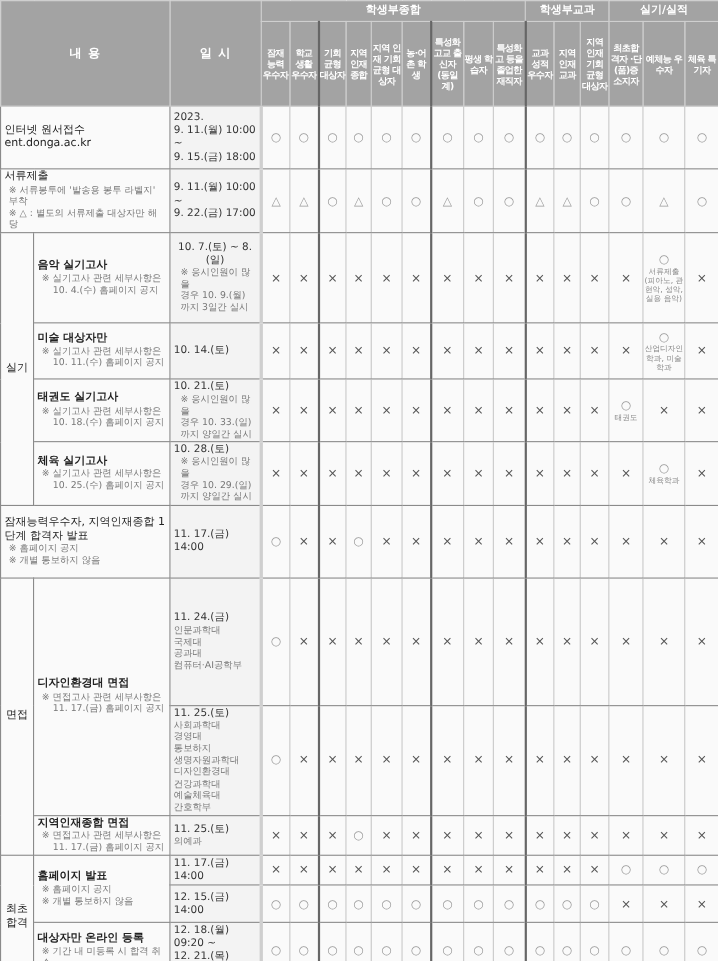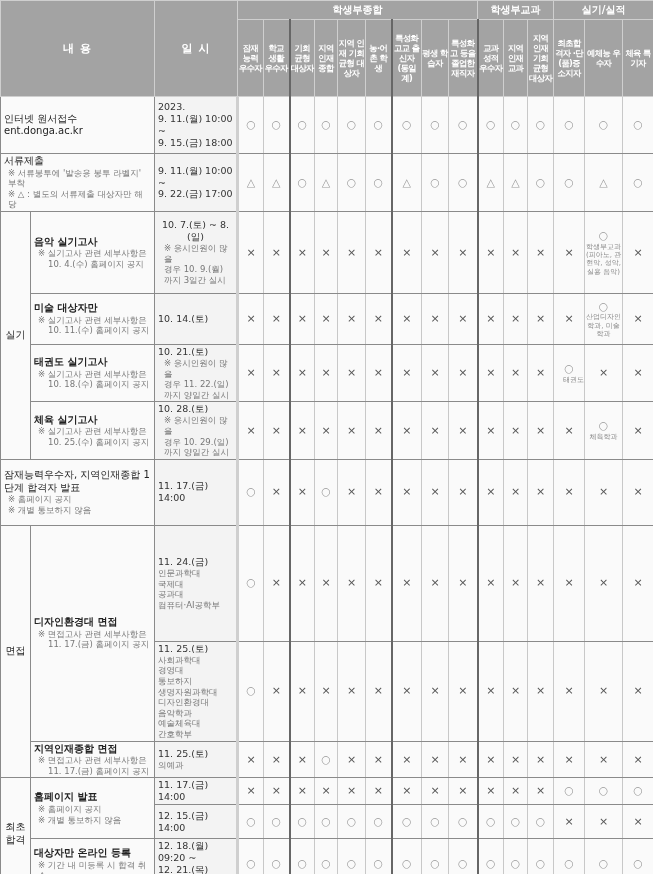--- a/index.html
+++ b/index.html
@@ -230,21 +230,21 @@
           <span style="display: block;">×</span>
         </td>
         <td class="mark x">
           <span style="display: block;">×</span>
         </td>
         <td class="mark x">
           <span style="display: block;">×</span>
         </td>
         <td class="mark">
           <span style="display: block;">○</span>
-          <span style="display: block; font-size: 7px; line-height: 1.2; color: rgb(136, 136, 136);">학생부교과 (피아노, 관현악, 성악, 실용 음악)</span>
+          <span style="display: block; font-size: 7px; line-height: 1.2; color: rgb(136, 136, 136);">서류제출 (피아노, 관현악, 성악, 실용 음악)</span>
         </td>
         <td class="mark x">
           <span style="display: block;">×</span>
         </td>
       </tr>
       <tr style="height: 51px;">
         <td class="what">
           <span class="title">미술 대상자만</span>
           <span class="note">※ 실기고사 관련 세부사항은</span>
           <span class="note2">10. 11.(수) 홈페이지 공지</span>
@@ -301,21 +301,21 @@
       </tr>
       <tr style="height: 50px;">
         <td class="what">
           <span class="title">태권도 실기고사</span>
           <span class="note">※ 실기고사 관련 세부사항은</span>
           <span class="note2">10. 18.(수) 홈페이지 공지</span>
         </td>
         <td class="when">
           <span style="display: block;">10. 21.(토)</span>
           <span class="note">※ 응시인원이 많을</span>
-          <span class="note">경우 11. 22.(일)</span>
+          <span class="note">경우 10. 33.(일)</span>
           <span class="note">까지 양일간 실시</span>
         </td>
         <td class="mark x">
           <span style="display: block;">×</span>
         </td>
         <td class="mark x">
           <span style="display: block;">×</span>
         </td>
         <td class="mark x" style="border-left: 2px solid rgb(102, 102, 102);">
           <span style="display: block;">×</span>
@@ -342,21 +342,21 @@
           <span style="display: block;">×</span>
         </td>
         <td class="mark x">
           <span style="display: block;">×</span>
         </td>
         <td class="mark x">
           <span style="display: block;">×</span>
         </td>
         <td class="mark">
           <span style="display: block;">○</span>
-          <span style="display: block; font-size: 7px; line-height: 1.2; color: rgb(136, 136, 136); text-align: right;">태권도</span>
+          <span style="display: block; font-size: 7px; line-height: 1.2; color: rgb(136, 136, 136);">태권도</span>
         </td>
         <td class="mark x">
           <span style="display: block;">×</span>
         </td>
         <td class="mark x">
           <span style="display: block;">×</span>
         </td>
       </tr>
       <tr style="height: 52px;">
         <td class="what">
@@ -533,21 +533,21 @@
         </td>
       </tr>
       <tr style="height: 44px;">
         <td class="when">
           <span style="display: block;">11. 25.(토)</span>
           <span class="sub">사회과학대</span>
           <span class="sub">경영대</span>
           <span class="sub">통보하지</span>
           <span class="sub">생명자원과학대</span>
           <span class="sub">디자인환경대</span>
-          <span class="sub">음악학과</span>
+          <span class="sub">건강과학대</span>
           <span class="sub">예술체육대</span>
           <span class="sub">간호학부</span>
         </td>
         <td class="mark">
           <span style="display: block;">○</span>
         </td>
         <td class="mark x">
           <span style="display: block;">×</span>
         </td>
         <td class="mark x" style="border-left: 2px solid rgb(102, 102, 102);">

